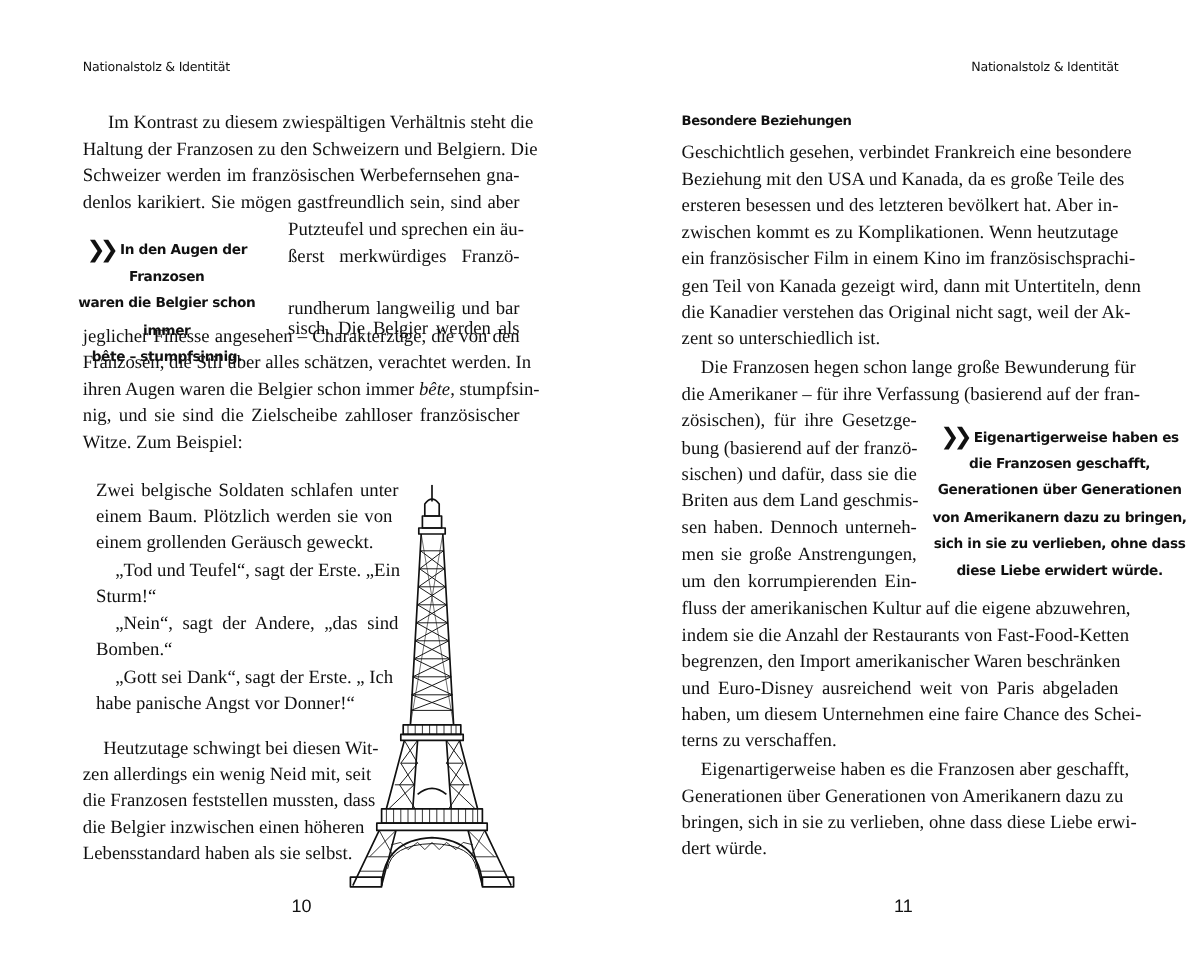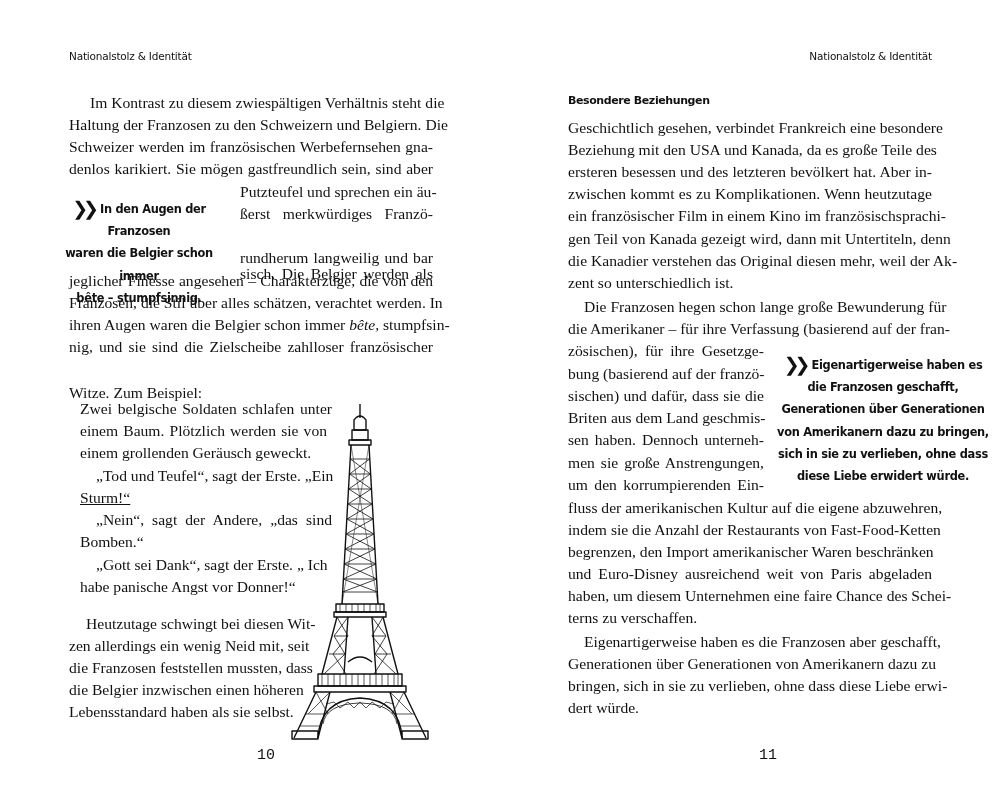--- a/index.html
+++ b/index.html
@@ -9,21 +9,21 @@
     #page-right { left: 500px; width: 500px; }
     .running-head {
       position: absolute; top: 50px;
       font-family: "DejaVu Sans", sans-serif; font-size: 10.5px; letter-spacing: -0.2px; color: #111;
     }
     #page-left .running-head { left: 69px; }
     #page-right .running-head { right: 68px; }
     .serif { font-family: "Liberation Serif", serif; font-size: 15.6px; line-height: 22.2px; }
     .line { position: absolute; white-space: nowrap; }
     .just { text-align: justify; text-align-last: justify; }
-    .pagenum { position: absolute; top: 747px; font-family: Liberation Mono, monospace; font-size: 15px; margin-left: 14px; }
+    .pagenum { position: absolute; top: 747px; font-family: Liberation Sans, sans-serif; font-size: 15px; }
     .pullquote {
       position: absolute; font-family: "DejaVu Sans", sans-serif; font-weight: bold;
       font-size: 11.4px; line-height: 22.2px; text-align: center; color: #111; letter-spacing: -0.3px;
     }
     .pq-arrow { font-size: 19px; font-weight: bold; letter-spacing: -5px; margin-right: 6px; vertical-align: -2px; }
     .heading {
       position: absolute; font-family: "DejaVu Sans", sans-serif; font-weight: bold; font-size: 11px; letter-spacing: -0.4px;
     }
     em { font-style: italic; }
   </style>
@@ -39,35 +39,35 @@
     <div class="line just" style="left:69px;top:136px;width:364px;">Schweizer werden im französischen Werbefernsehen gna-</div>
     <div class="line just" style="left:69px;top:158px;width:364px;">denlos karikiert. Sie mögen gastfreundlich sein, sind aber</div>
     <div class="line just" style="left:240px;top:181px;width:193px;">Putzteufel und sprechen ein äu-</div>
     <div class="line just" style="left:240px;top:203px;width:193px;">ßerst merkwürdiges Franzö-</div>
     <div class="line just" style="left:240px;top:225px;width:193px;margin-top:38px;">sisch. Die Belgier werden als</div>
     <div class="line just" style="left:240px;top:247px;width:193px;">rundherum langweilig und bar</div>
     <div class="line just" style="left:69px;top:270px;width:364px;">jeglicher Finesse angesehen – Charakterzüge, die von den</div>
     <div class="line just" style="left:69px;top:292px;width:364px;">Franzosen, die Stil über alles schätzen, verachtet werden. In</div>
     <div class="line just" style="left:69px;top:314px;width:364px;"><span>ihren Augen waren die Belgier schon immer </span><em>bête,</em><span> stumpfsin-</span></div>
     <div class="line just" style="left:69px;top:336px;width:364px;">nig, und sie sind die Zielscheibe zahlloser französischer</div>
-    <div class="line" style="left:69px;top:358px;margin-top:24px;">Witze. Zum Beispiel:</div>
+    <div class="line" style="left:69px;top:358px;">Witze. Zum Beispiel:</div>
   </div>
 
   <div class="pullquote" style="left:44px;top:197px;width:190px;">
     <div><span class="pq-arrow">❯❯</span><span>In den Augen der Franzosen</span></div>
     <div>waren die Belgier schon immer</div>
     <div>bête – stumpfsinnig.</div>
   </div>
 
   <div class="serif">
     <div class="line just" style="left:80px;top:398px;width:252px;">Zwei belgische Soldaten schlafen unter</div>
     <div class="line just" style="left:80px;top:420px;width:247px;">einem Baum. Plötzlich werden sie von</div>
     <div class="line" style="left:80px;top:442px;">einem grollenden Geräusch geweckt.</div>
     <div class="line just" style="left:96px;top:465px;width:236px;">„Tod und Teufel“, sagt der Erste. „Ein</div>
-    <div class="line" style="left:80px;top:487px;text-decoration:underline;">Sturm!“</div>
+    <div class="line" style="left:80px;top:487px;">Sturm!“</div>
     <div class="line just" style="left:96px;top:509px;width:236px;">„Nein“, sagt der Andere, „das sind</div>
     <div class="line" style="left:80px;top:531px;">Bomben.“</div>
     <div class="line" style="left:96px;top:554px;">„Gott sei Dank“, sagt der Erste. „ Ich</div>
     <div class="line" style="left:80px;top:576px;">habe panische Angst vor Donner!“</div>
   </div>
 
   <div class="serif">
     <div class="line" style="left:86px;top:613px;">Heutzutage schwingt bei diesen Wit-</div>
     <div class="line" style="left:69px;top:635px;">zen allerdings ein wenig Neid mit, seit</div>
     <div class="line" style="left:69px;top:657px;text-align:center;">die Franzosen feststellen mussten, dass</div>
@@ -136,21 +136,21 @@
 
   <div class="heading" style="left:68px;top:94px;">Besondere Beziehungen</div>
 
   <div class="serif">
     <div class="line just" style="left:68px;top:117px;width:364px;">Geschichtlich gesehen, verbindet Frankreich eine besondere</div>
     <div class="line just" style="left:68px;top:139px;width:364px;">Beziehung mit den USA und Kanada, da es große Teile des</div>
     <div class="line just" style="left:68px;top:161px;width:364px;">ersteren besessen und des letzteren bevölkert hat. Aber in-</div>
     <div class="line just" style="left:68px;top:183px;width:364px;">zwischen kommt es zu Komplikationen. Wenn heutzutage</div>
     <div class="line just" style="left:68px;top:205px;width:364px;">ein französischer Film in einem Kino im französischsprachi-</div>
     <div class="line just" style="left:68px;top:228px;width:364px;">gen Teil von Kanada gezeigt wird, dann mit Untertiteln, denn</div>
-    <div class="line just" style="left:68px;top:250px;width:364px;">die Kanadier verstehen das Original diesen mehr, weil der Ak-</div>
+    <div class="line just" style="left:68px;top:250px;width:364px;">die Kanadier verstehen das Original nicht sagt, weil der Ak-</div>
     <div class="line" style="left:68px;top:272px;">zent so unterschiedlich ist.</div>
   </div>
 
   <div class="serif">
     <div class="line just" style="left:84px;top:296px;width:348px;">Die Franzosen hegen schon lange große Bewunderung für</div>
     <div class="line just" style="left:68px;top:318px;width:364px;">die Amerikaner – für ihre Verfassung (basierend auf der fran-</div>
     <div class="line just" style="left:68px;top:340px;width:196px;">zösischen), für ihre Gesetzge-</div>
     <div class="line just" style="left:68px;top:363px;width:196px;">bung (basierend auf der franzö-</div>
     <div class="line just" style="left:68px;top:385px;width:196px;">sischen) und dafür, dass sie die</div>
     <div class="line just" style="left:68px;top:407px;width:196px;">Briten aus dem Land geschmis-</div>

